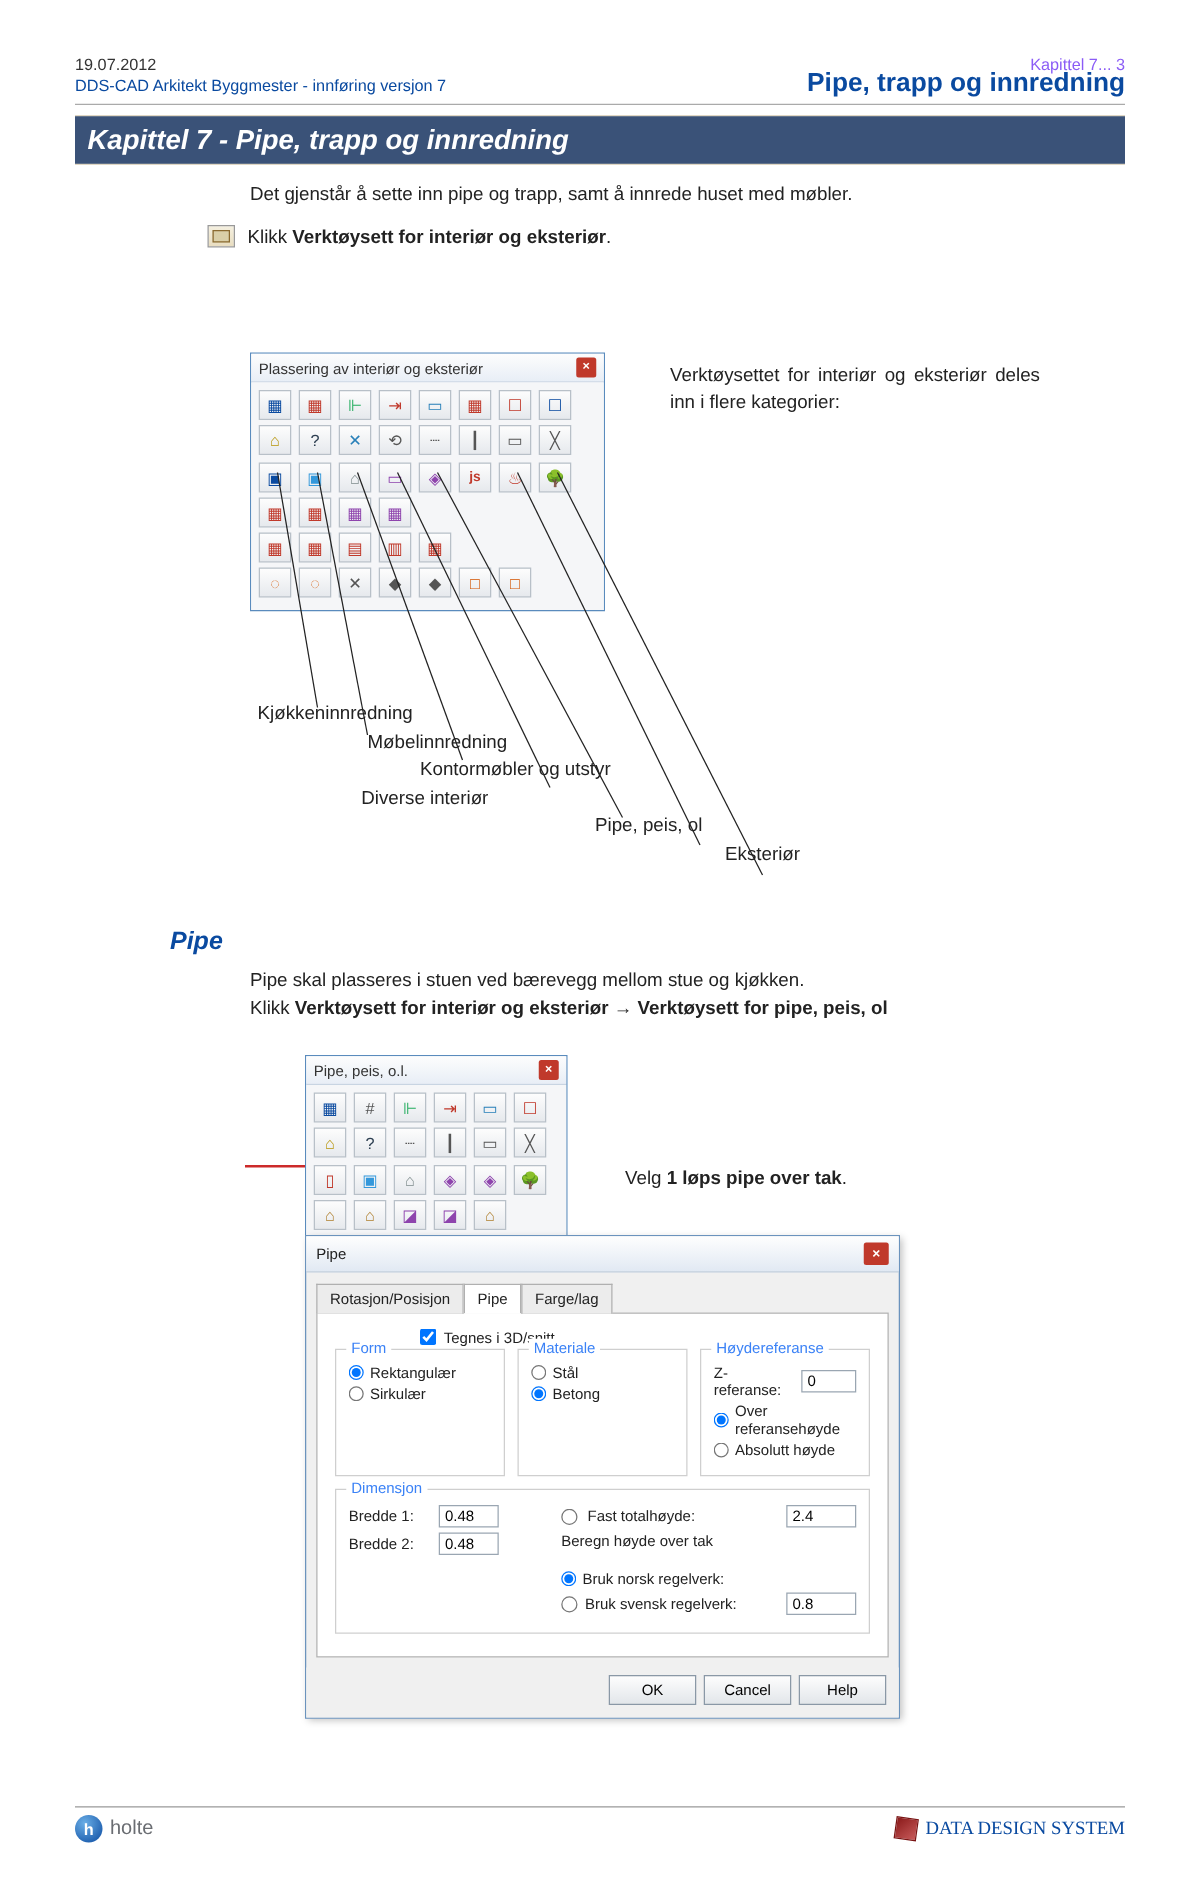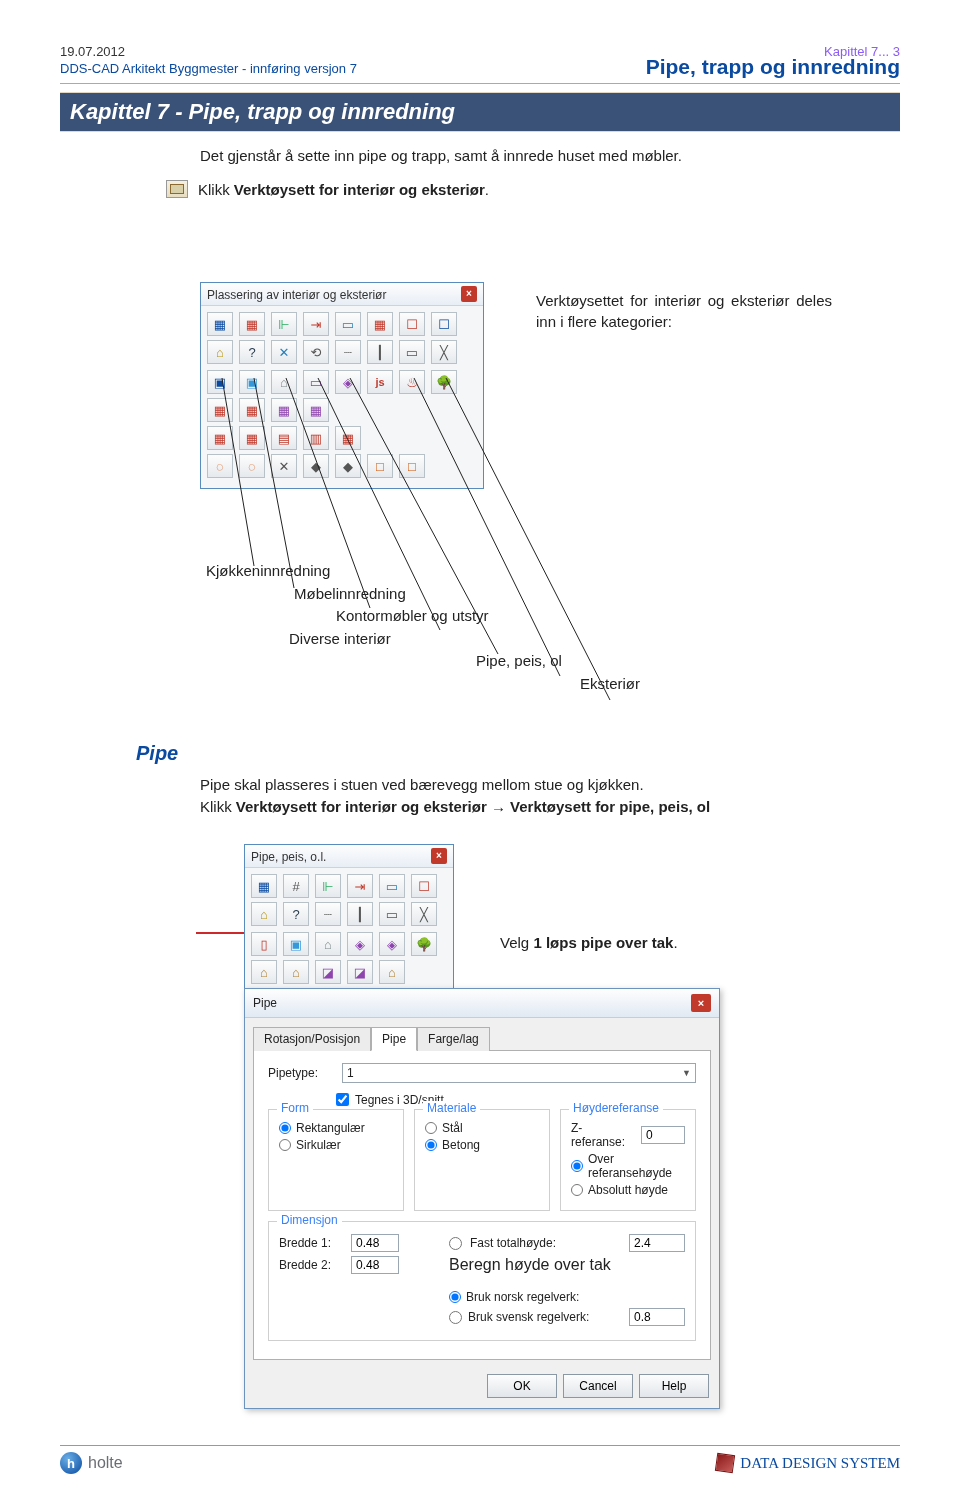--- a/index.html
+++ b/index.html
@@ -305,27 +305,20 @@
   <div class="dtbar">
     <span>Pipe</span>
     <span class="x">×</span>
   </div>
   <div class="tabs">
     <div class="tab">Rotasjon/Posisjon</div>
     <div class="tab active">Pipe</div>
     <div class="tab">Farge/lag</div>
   </div>
   <div class="tabpane">
-    <div class="fldrow">
-      <label>Pipetype:</label>
-      <div class="selbox">
-        <span>1</span>
-        <span class="caret">▼</span>
-      </div>
-    </div>
     <div class="chk">
       <input type="checkbox" checked="" style="">
       <span>Tegnes i 3D/snitt</span>
     </div>
 
     <div class="cols3">
       <div class="group">
         <div class="gt">Form</div>
         <div class="radio">
             <input type="radio" checked="" style="">
@@ -376,21 +369,21 @@
               <label>Bredde 2:</label>
               <input class="txt" value="0.48" style="">
             </div>
         </div>
         <div style="flex:1">
           <div class="dimrow">
             <input type="radio" style="">
             <span style="flex:1">Fast totalhøyde:</span>
             <input class="txt" style="width: 56px;" value="2.4">
           </div>
-          <div style="font-size:16px; margin:4px 0 16px 0">Beregn høyde over tak</div>
+          <div style="font-size:12px; margin:4px 0 16px 0">Beregn høyde over tak</div>
           <div class="radio">
               <input type="radio" checked="" style="">
               <span>Bruk norsk regelverk:</span>
             </div>
           <div class="dimrow" style="gap:6px">
             <input type="radio" style="">
             <span style="flex:1">Bruk svensk regelverk:</span>
             <input class="txt" style="width: 56px;" value="0.8">
           </div>
         </div>

